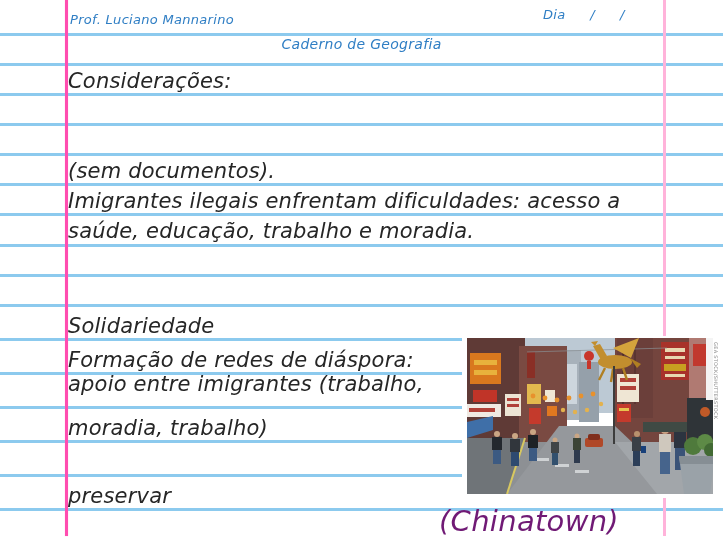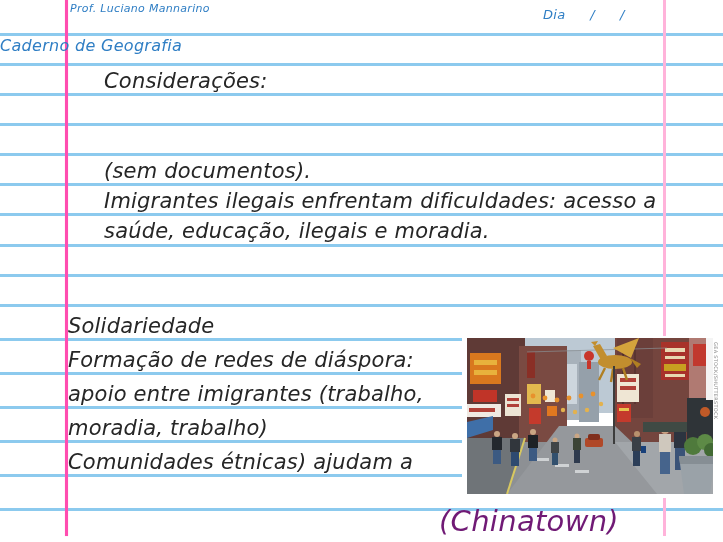--- a/index.html
+++ b/index.html
@@ -19,35 +19,35 @@
   .margin-left{left:65px;background:#ff4db0;box-shadow:0 0 1px #ff8fcd;}
   .margin-right{left:663px;background:#ffb3da;}
   
   .blue-hand{
     position:absolute;
     color:#2f7ec4;
     font-style:italic;
     letter-spacing:.3px;
     white-space:pre;
   }
-  .prof{top:2px;left:70px;font-size:11px;}
+  .prof{top:12px;left:70px;font-size:13px;}
   .date{top:7px;left:543px;font-size:13px;word-spacing:8px;}
-  .title{top:36px;left:0;width:723px;font-size:16px;}
+  .title{top:36px;left:0;width:723px;text-align:center;font-size:14px;}
   
   .note{
     position:absolute;left:68px;right:10px;
     color:#262626;
     font-style:italic;
     font-size:21px;
     letter-spacing:.2px;
     display:flex;align-items:flex-end;
     padding-bottom:3px;
     white-space:pre;
   }
-  .h30{height:27px;padding-left:36px;}
+  .h30{height:27px;}
   .h34{height:31px;}
   
   .photo-wrap{
     position:absolute;left:462px;top:336px;width:261px;height:162px;
     background:#ffffff;
   }
   .photo{
     position:absolute;left:5px;top:2px;width:246px;height:156px;
     display:block;
   }
@@ -90,26 +90,26 @@
   <div class="margin-line margin-left"></div>
   <div class="margin-line margin-right"></div>
 
   <div class="blue-hand prof">Prof. Luciano Mannarino</div>
   <div class="blue-hand date">Dia  /  /</div>
   <div class="blue-hand title">Caderno de Geografia</div>
 
   <div class="note h30" style="top:66px">Considerações:</div>
   <div class="note h30" style="top:156px">(sem documentos).</div>
   <div class="note h30" style="top:186px">Imigrantes ilegais enfrentam dificuldades: acesso a</div>
-  <div class="note h30" style="top:216px">saúde, educação, ilegais e moradia.</div>
+  <div class="note h30" style="top:216px">saúde, educação, trabalho e moradia.</div>
   <div class="note h34" style="top:341px">Formação de redes de diáspora:</div>
   <div class="note h34" style="top:307px">Solidariedade</div>
-  <div class="note h34" style="top:375px">apoio entre imigrantes (trabalho,</div>
+  <div class="note h34" style="top:365px">apoio entre imigrantes (trabalho,</div>
   <div class="note h34" style="top:409px">moradia, trabalho)</div>
-  <div class="note h34" style="top:443px">Comunidades étnicas) ajudam a</div>
+  <div class="note h34" style="top:477px">preservar</div>
 
   <div class="photo-wrap">
     <svg class="photo" viewBox="0 0 246 156" xmlns="http://www.w3.org/2000/svg">
 
       <rect x="0" y="0" width="246" height="75" fill="#bcc9d4"></rect>
 
       <rect x="86" y="12" width="28" height="70" fill="#a7b1ba"></rect>
       <rect x="100" y="26" width="10" height="40" fill="#cdd6dd"></rect>
       <rect x="112" y="24" width="20" height="60" fill="#95a0aa"></rect>
 

